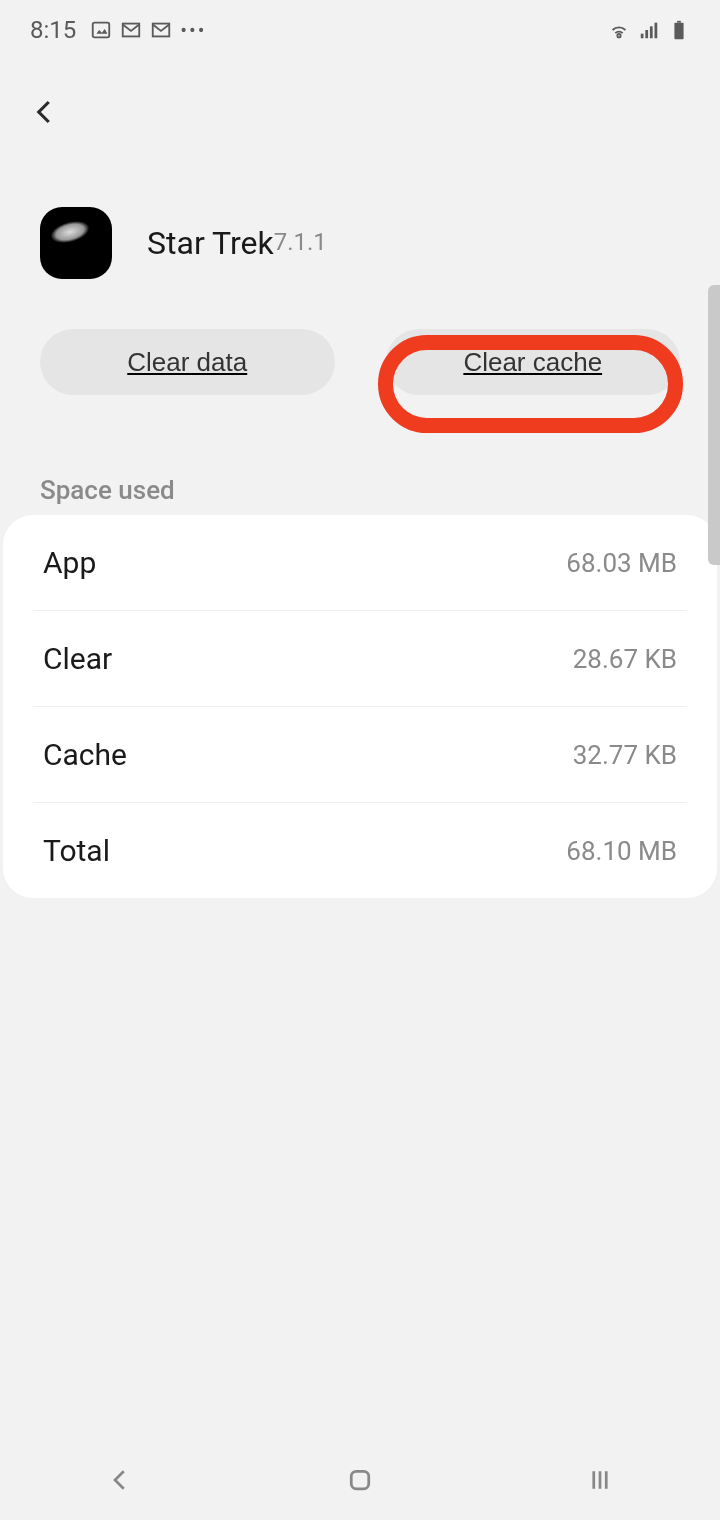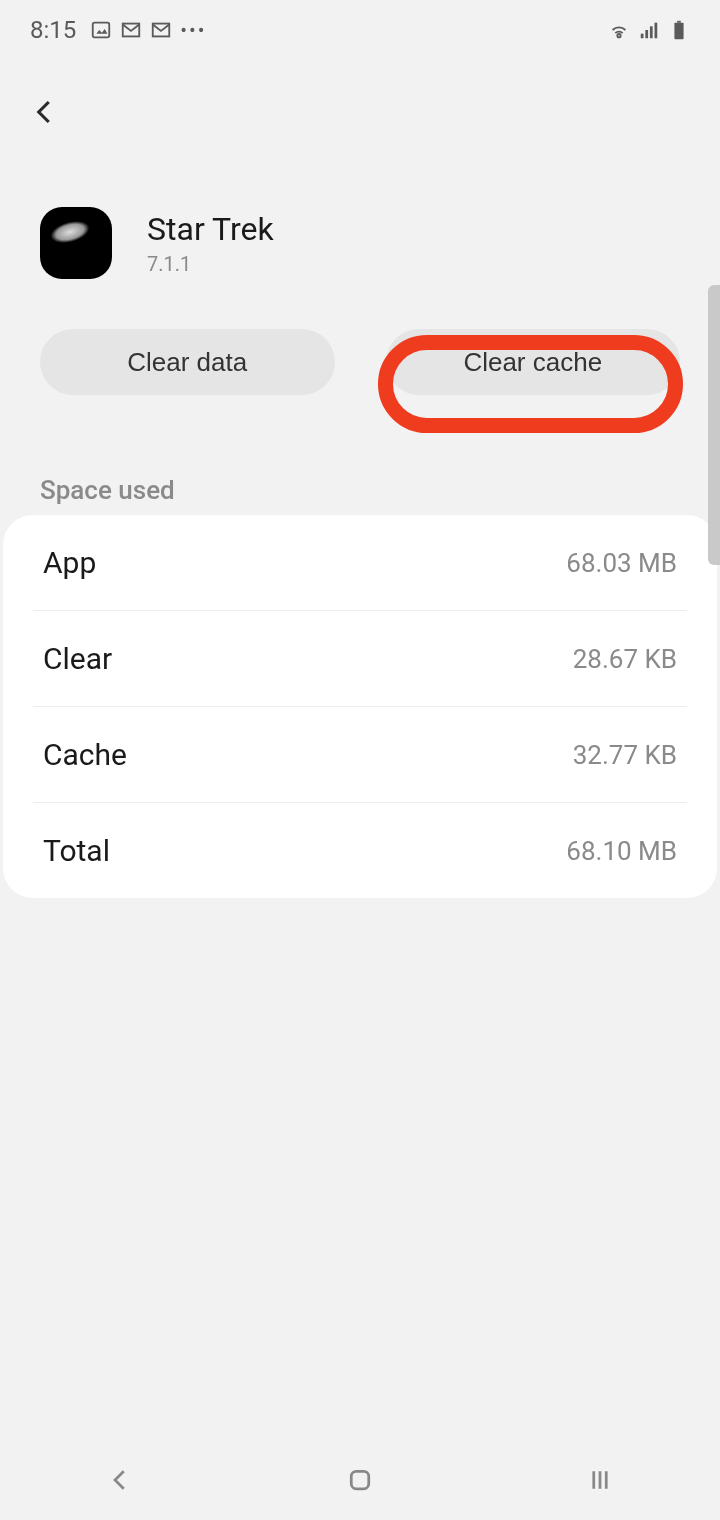--- a/index.html
+++ b/index.html
@@ -69,28 +69,29 @@
       content: '';
       position: absolute;
       top: 15px;
       left: 10px;
       width: 40px;
       height: 20px;
       background: radial-gradient(ellipse at center, #ddd 0%, #999 50%, transparent 70%);
       border-radius: 50%;
       transform: rotate(-15deg);
     }
-    .app-info { display: flex; flex-direction: column; }
+    .app-info { display: flex; flex-direction: row; }
     .app-name { font-size: 32px; color: #1a1a1a; }
-    .app-version { font-size: 20px; color: #8a8a8a; margin-top: 4px; }
+    .app-version { font-size: 24px; color: #8a8a8a; margin-top: 4px; }
 
     .button-row {
       display: flex;
       gap: 51px;
       padding: 30px 40px;
+      text-decoration: underline;
     }
     .pill-button {
       flex: 1;
       height: 66px;
       border-radius: 33px;
       background: #e5e5e5;
       border: none;
       font-size: 26px;
       color: #333;
       font-weight: 500;

